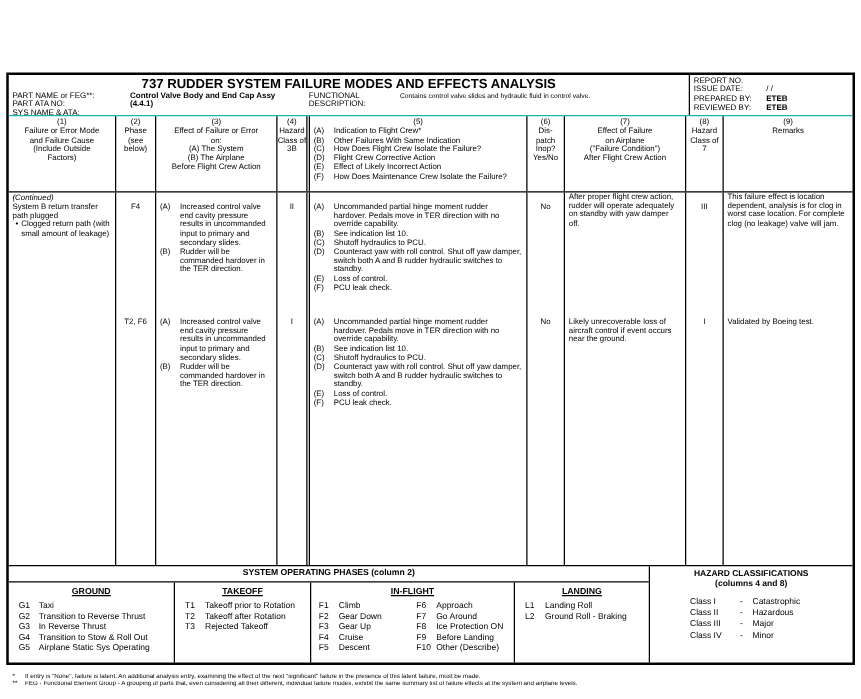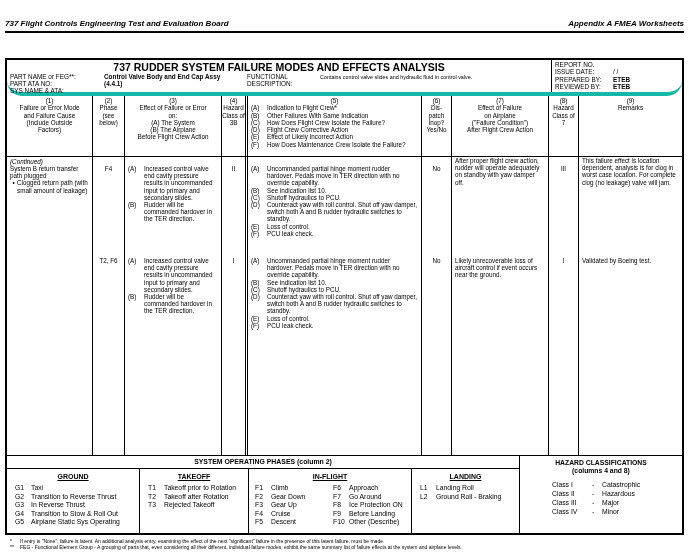--- a/index.html
+++ b/index.html
@@ -8,21 +8,21 @@
 
   
   #pagehdr{position:absolute;left:5px;top:19px;width:679px;display:flex;
            justify-content:space-between;font-size:8px;font-style:italic;font-weight:bold;
            padding-bottom:3px;border-bottom:2px solid #000;}
 
   
   #mtable{position:absolute;left:5px;top:58px;width:679px;border:2px solid #000;box-sizing:border-box;}
 
   
-  #tblock{display:flex;height:32px;border-bottom:4px solid #14b8a6;border-radius:15px;}
+  #tblock{display:flex;height:32px;border-bottom:1px solid #14b8a6;}
   #tblock-left{flex:1;position:relative;}
   #doc-title{text-align:center;font-weight:bold;font-size:10.5px;margin-top:1px;}
   .inforow{position:relative;height:7px;font-size:6.4px;line-height:7px;}
   .inforow span{position:absolute;white-space:nowrap;}
   .lab{left:3px;}
   .val{left:97px;font-weight:bold;}
   .flab{left:240px;}
   .fval{left:313px;font-size:5.4px;top:1px;}
   #tblock-right{width:131px;border-left:1px solid #000;font-size:6.4px;line-height:7.4px;padding:1px 0 0 3px;box-sizing:border-box;}
   .rrow .rlab{display:inline-block;width:58px;}
@@ -80,24 +80,20 @@
   #footnotes{position:absolute;left:10px;top:539px;width:672px;font-size:5px;line-height:5.8px;}
   .frow{display:flex;}
   .fmark{flex:none;width:10px;}
   .ftext{flex:1;white-space:nowrap;overflow:hidden;}
 </style>
 </head>
 <body>
 
 <div id="page">
 
-  <div id="pagehdr">
-    <span>737 Flight Controls Engineering Test and Evaluation Board</span>
-    <span>Appendix A   FMEA Worksheets</span>
-  </div>
 
   <div id="mtable">
 
     <div id="tblock">
       <div id="tblock-left">
         <div id="doc-title">737 RUDDER SYSTEM FAILURE MODES AND EFFECTS ANALYSIS</div>
         <div class="inforow">
           <span class="lab">PART NAME or FEG**:</span>
           <span class="val">Control Valve Body and End Cap Assy</span>
           <span class="flab">FUNCTIONAL</span>

